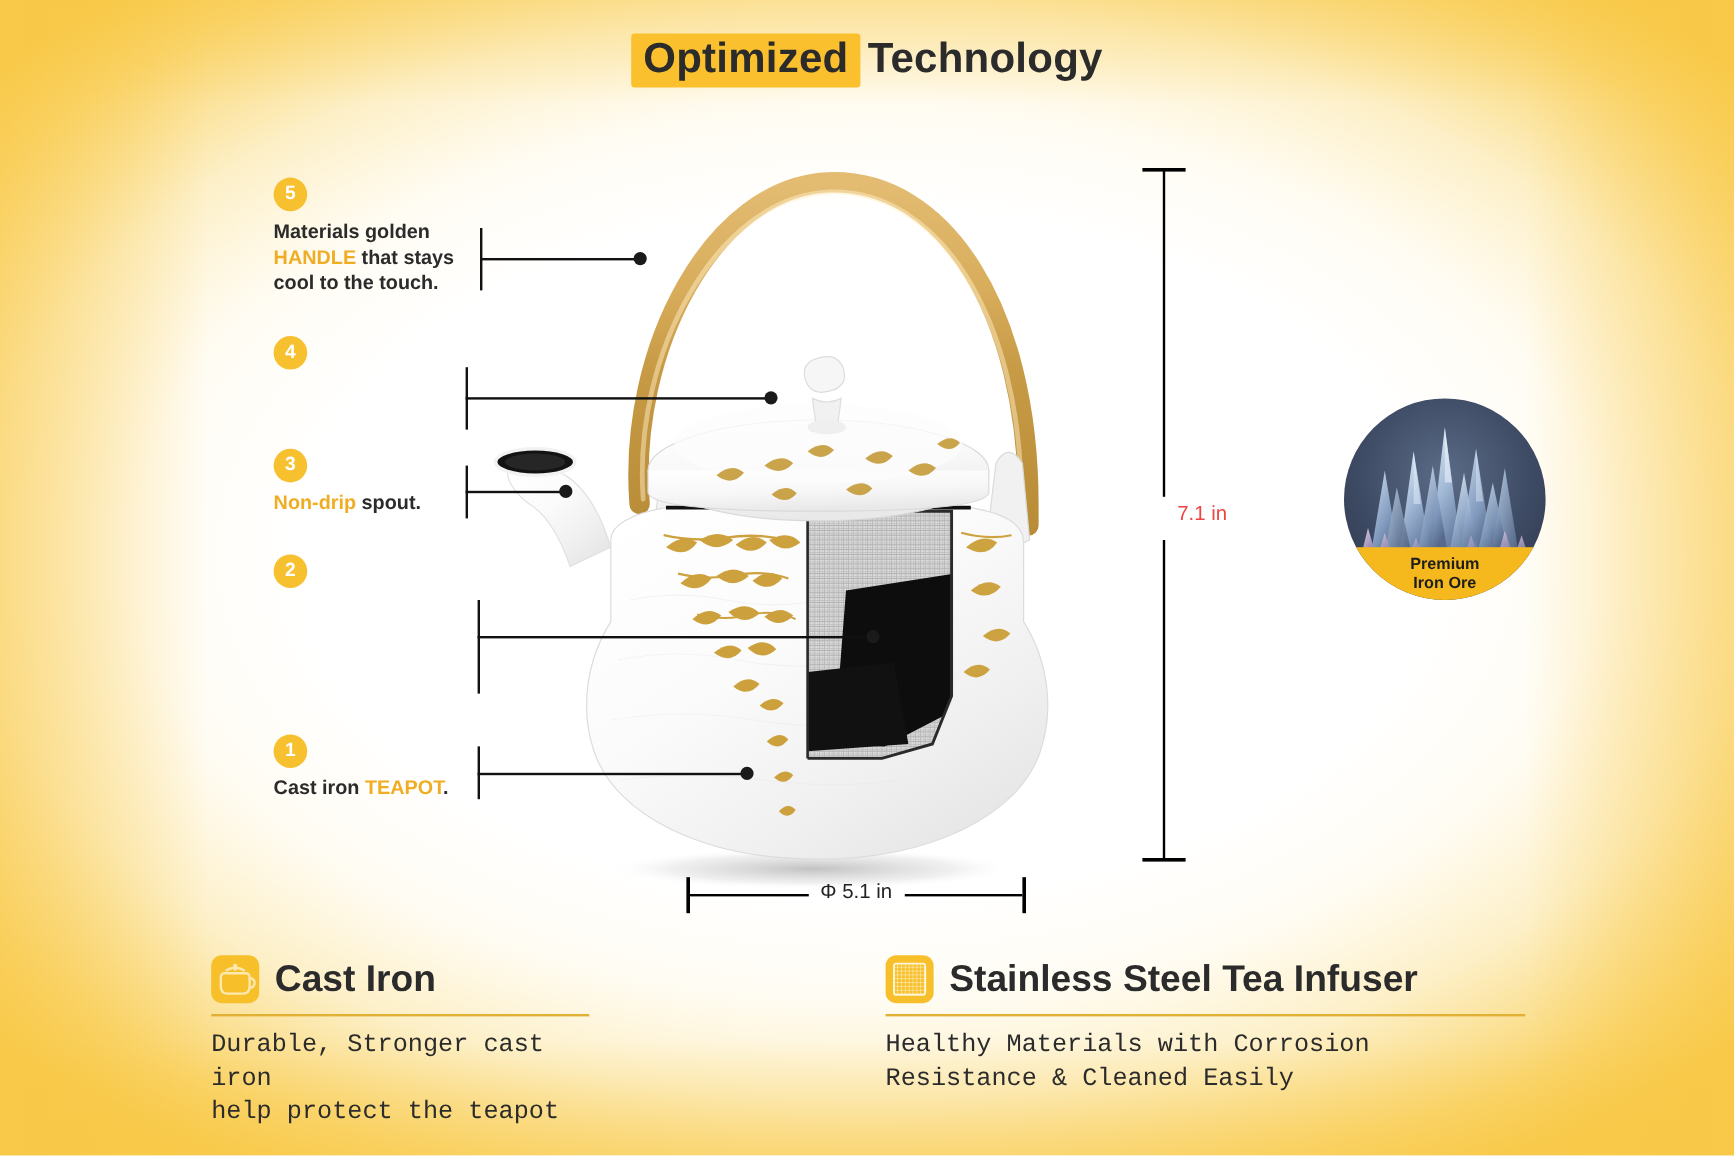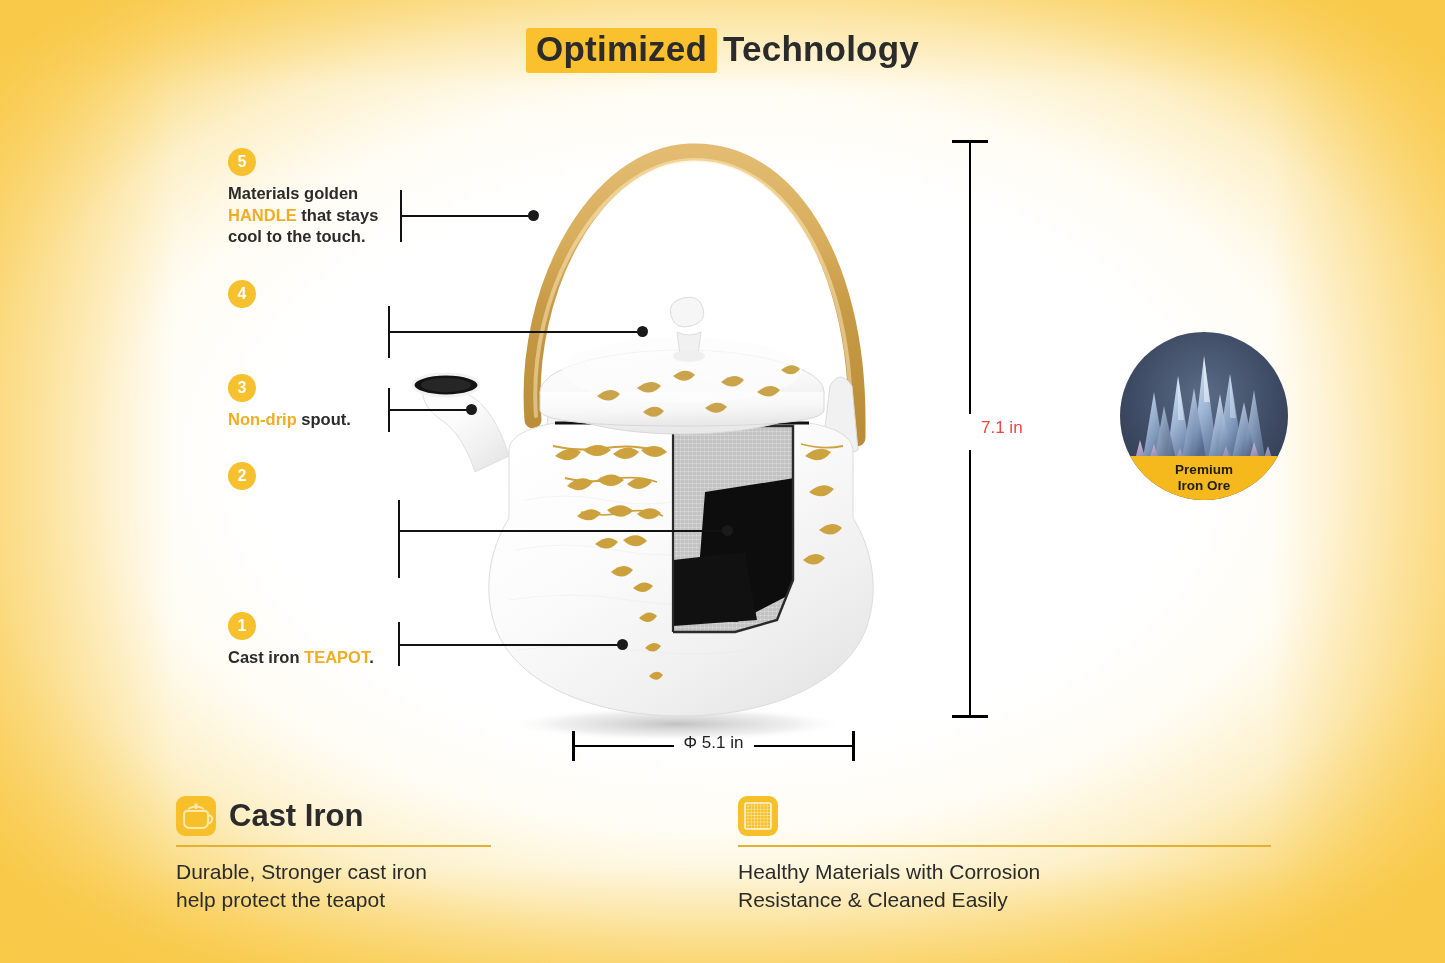--- a/index.html
+++ b/index.html
@@ -120,21 +120,21 @@
   
   .feature { position: absolute; }
   .frow { display: flex; align-items: center; gap: 13px; }
   .ficon {
     width: 40px; height: 40px; border-radius: 9px;
     background: #f7bf2a; flex: 0 0 auto;
     position: relative; overflow: hidden;
   }
   .ftitle { font-size: 31px; font-weight: bold; color: #2b2b2b; white-space: nowrap; }
   .frule { height: 2.2px; background: #e0b135; margin: 9px 0 11px 0; }
-  .fdesc { font-size: 21px; line-height: 1.32; color: #2b2b2b; }
+  .fdesc { font-size: 21px; line-height: 1.32; color: #2b2b2b; font-family: Liberation Mono, monospace; }
 </style>
 </head>
 <body>
 
 <div id="bg"></div>
 
 <div id="page">
 
   <div id="heading">
     <span class="hl">Optimized</span><span>Technology</span>
@@ -423,20 +423,21 @@
         <svg width="40" height="40" viewBox="0 0 40 40">
           <defs>
             <pattern id="fgrid" width="3.2" height="3.2" patternUnits="userSpaceOnUse">
               <path d="M0 0 H3.2" stroke="#fff8e0" stroke-width="0.8"></path>
               <path d="M0 0 V3.2" stroke="#fff8e0" stroke-width="0.8"></path>
             </pattern>
           </defs>
           <rect x="7" y="7" width="26" height="26" rx="2" fill="url(#fgrid)" stroke="#fff6d8" stroke-width="1.6"></rect>
         </svg>
       </div>
+      <div class="ftitle">Stainless Steel Tea Infuser</div>
     </div>
     <div class="frule"></div>
     <div class="fdesc">
       <span>Healthy Materials with Corrosion</span><br>
       <span>Resistance &amp; Cleaned Easily</span>
     </div>
   </div>
 
 </div>
 

